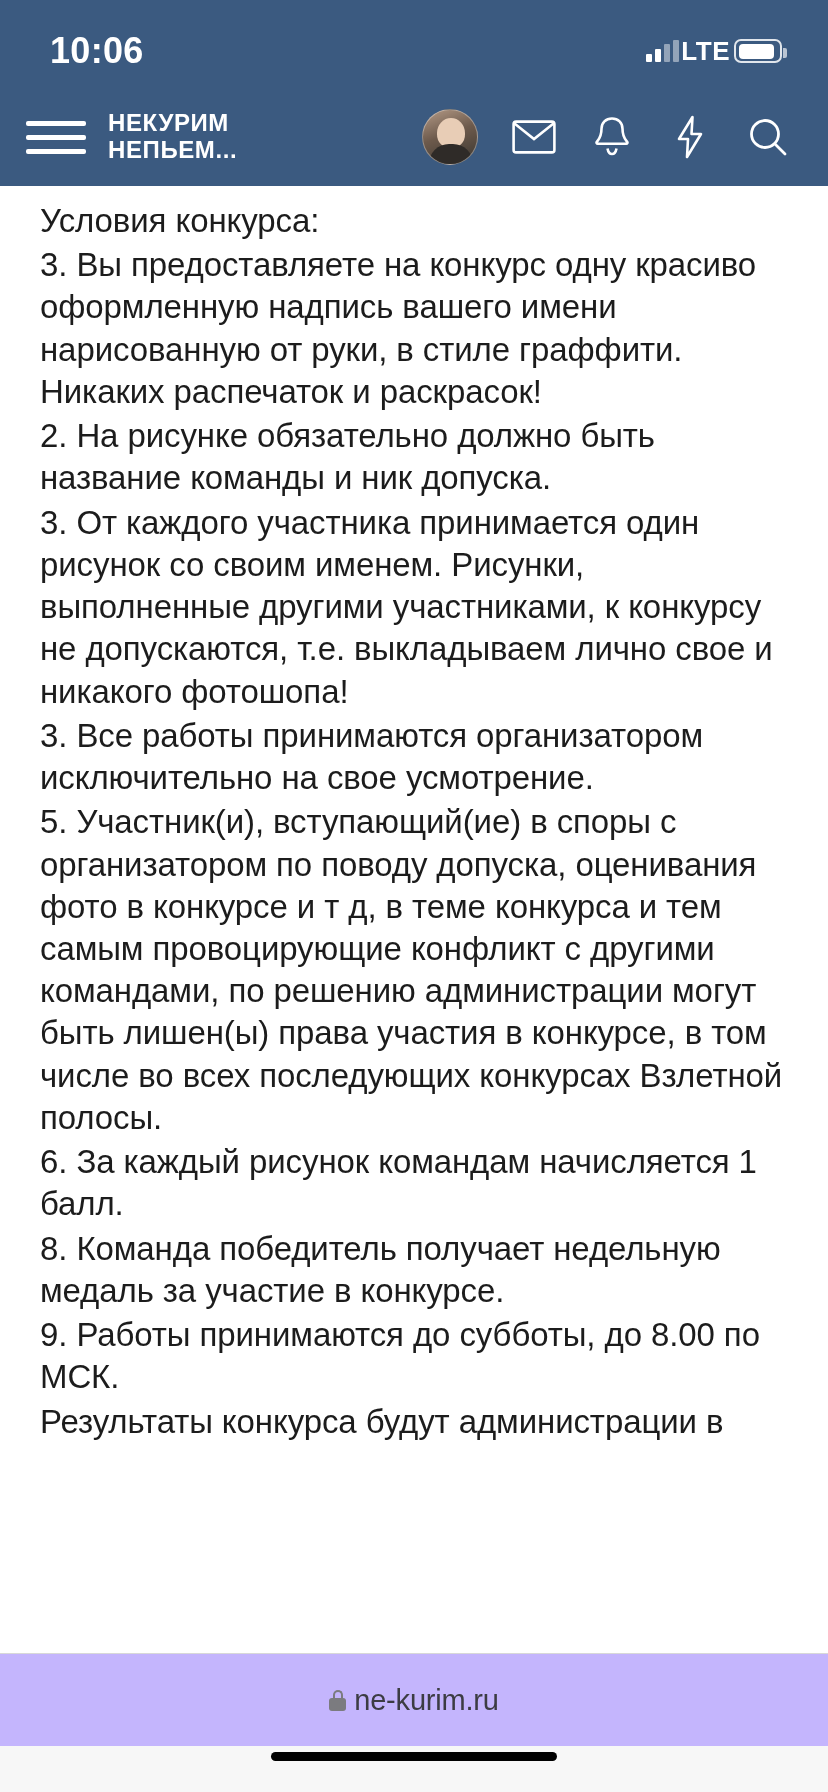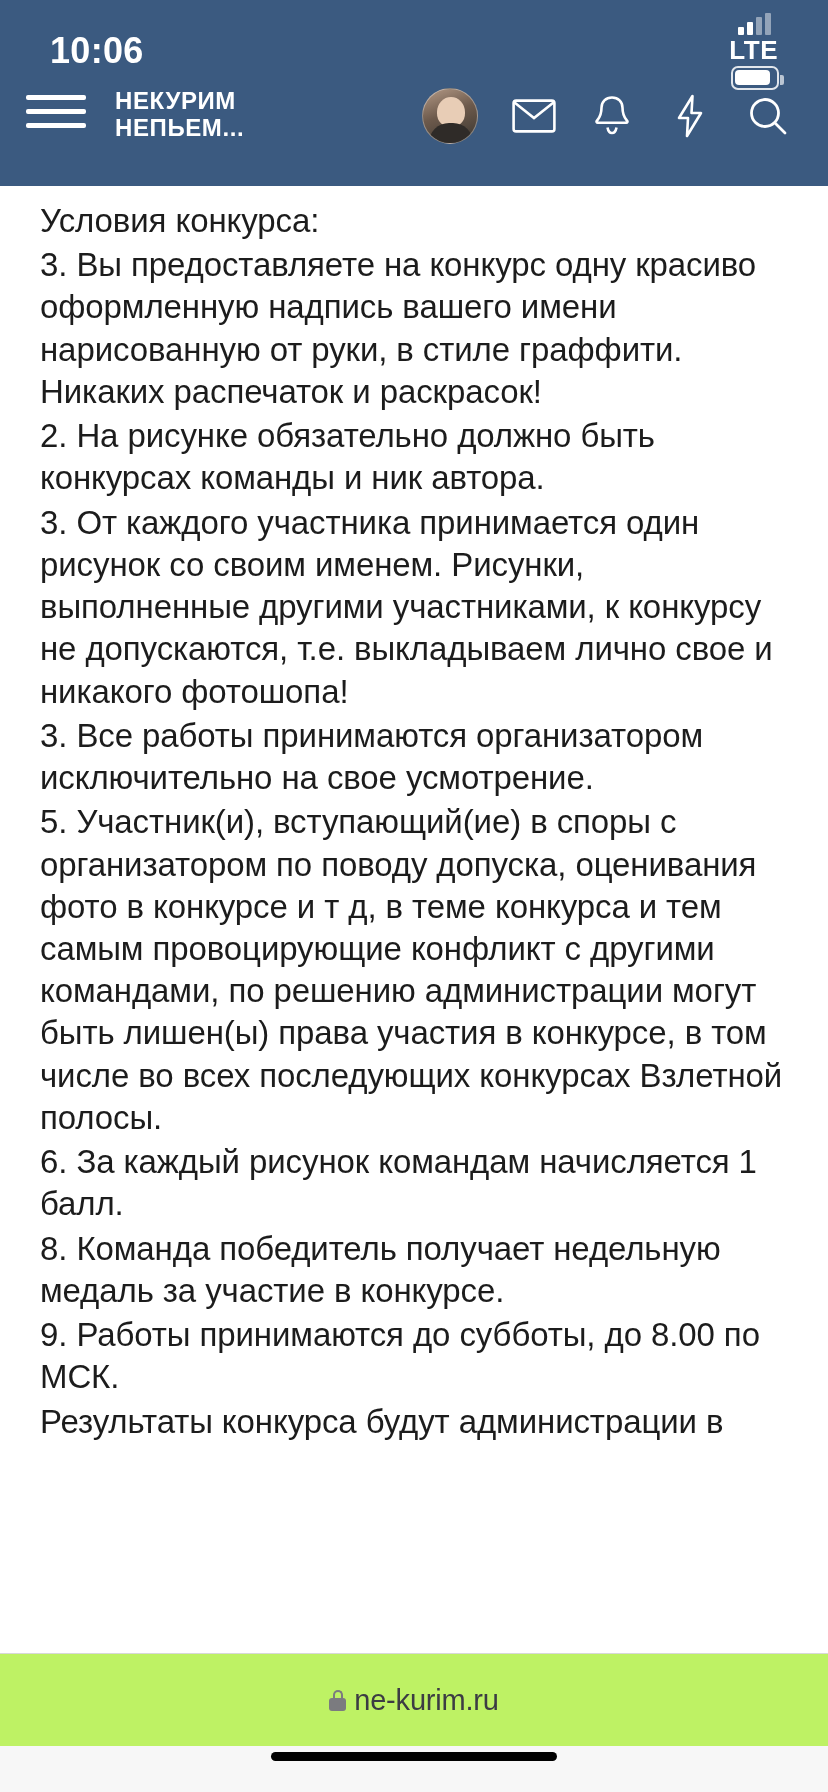--- a/index.html
+++ b/index.html
@@ -39,21 +39,20 @@
   .status-time {
     font-size: 36px;
     font-weight: 600;
     letter-spacing: 0.3px;
     padding-top: 14px;
   }
   .status-right {
     display: flex;
     align-items: center;
     padding-top: 14px;
-    flex-direction: column;
   }
   .signal {
     display: flex;
     align-items: flex-end;
     gap: 3px;
     height: 22px;
   }
   .signal i {
     display: block;
     width: 6px;
@@ -97,25 +96,24 @@
     background: #ffffff;
     border-radius: 4px;
     display: block;
   }
 
   
   .siteheader {
     height: 98px;
     background: #3b5a80;
     display: flex;
-    align-items: flex-start;
+    align-items: center;
     padding: 0 38px 0 26px;
     box-sizing: border-box;
     flex: 0 0 auto;
-    gap: 7px;
   }
   .burger {
     width: 60px;
     height: 46px;
     display: flex;
     flex-direction: column;
     justify-content: center;
     gap: 9px;
     margin-right: 22px;
     cursor: pointer;
@@ -198,21 +196,21 @@
   }
   .article p {
     margin: 0 0 2px 0;
   }
   .b { font-weight: 400; }
 
   
   .bottombar {
     flex: 0 0 auto;
     height: 92px;
-    background: #bef264;
+    background: #c4b5fd;
     border-top: 1px solid #d8d8d8;
     display: flex;
     align-items: center;
     justify-content: center;
     gap: 8px;
   }
   .lock {
     width: 17px;
     height: 21px;
     position: relative;
@@ -317,21 +315,21 @@
           <path d="M27 27 L37 37"></path>
         </svg>
       </div>
     </div>
   </div>
 
   <div class="content">
     <div class="article">
       <p class="b">Условия конкурса:</p>
       <p>3. Вы предоставляете на конкурс одну красиво оформленную надпись вашего имени нарисованную от руки, в стиле граффити. Никаких распечаток и раскрасок!</p>
-      <p><span>2. </span><span class="b">На рисунке обязательно должно быть конкурсах команды и ник автора.</span></p>
+      <p><span>2. </span><span class="b">На рисунке обязательно должно быть название команды и ник допуска.</span></p>
       <p>3. От каждого участника принимается один рисунок со своим именем. Рисунки, выполненные другими участниками, к конкурсу не допускаются, т.е. выкладываем лично свое и никакого фотошопа!</p>
       <p>3. Все работы принимаются организатором исключительно на свое усмотрение.</p>
       <p class="b">5. Участник(и), вступающий(ие) в споры с организатором по поводу допуска, оценивания фото в конкурсе и т д, в теме конкурса и тем самым провоцирующие конфликт с другими командами, по решению администрации могут быть лишен(ы) права участия в конкурсе, в том числе во всех последующих конкурсах Взлетной полосы.</p>
       <p>6. За каждый рисунок командам начисляется 1 балл.</p>
       <p>8. Команда победитель получает недельную медаль за участие в конкурсе.</p>
       <p>9. Работы принимаются до субботы, до 8.00 по МСК.</p>
       <p>Результаты конкурса будут администрации в</p>
     </div>
   </div>
 

